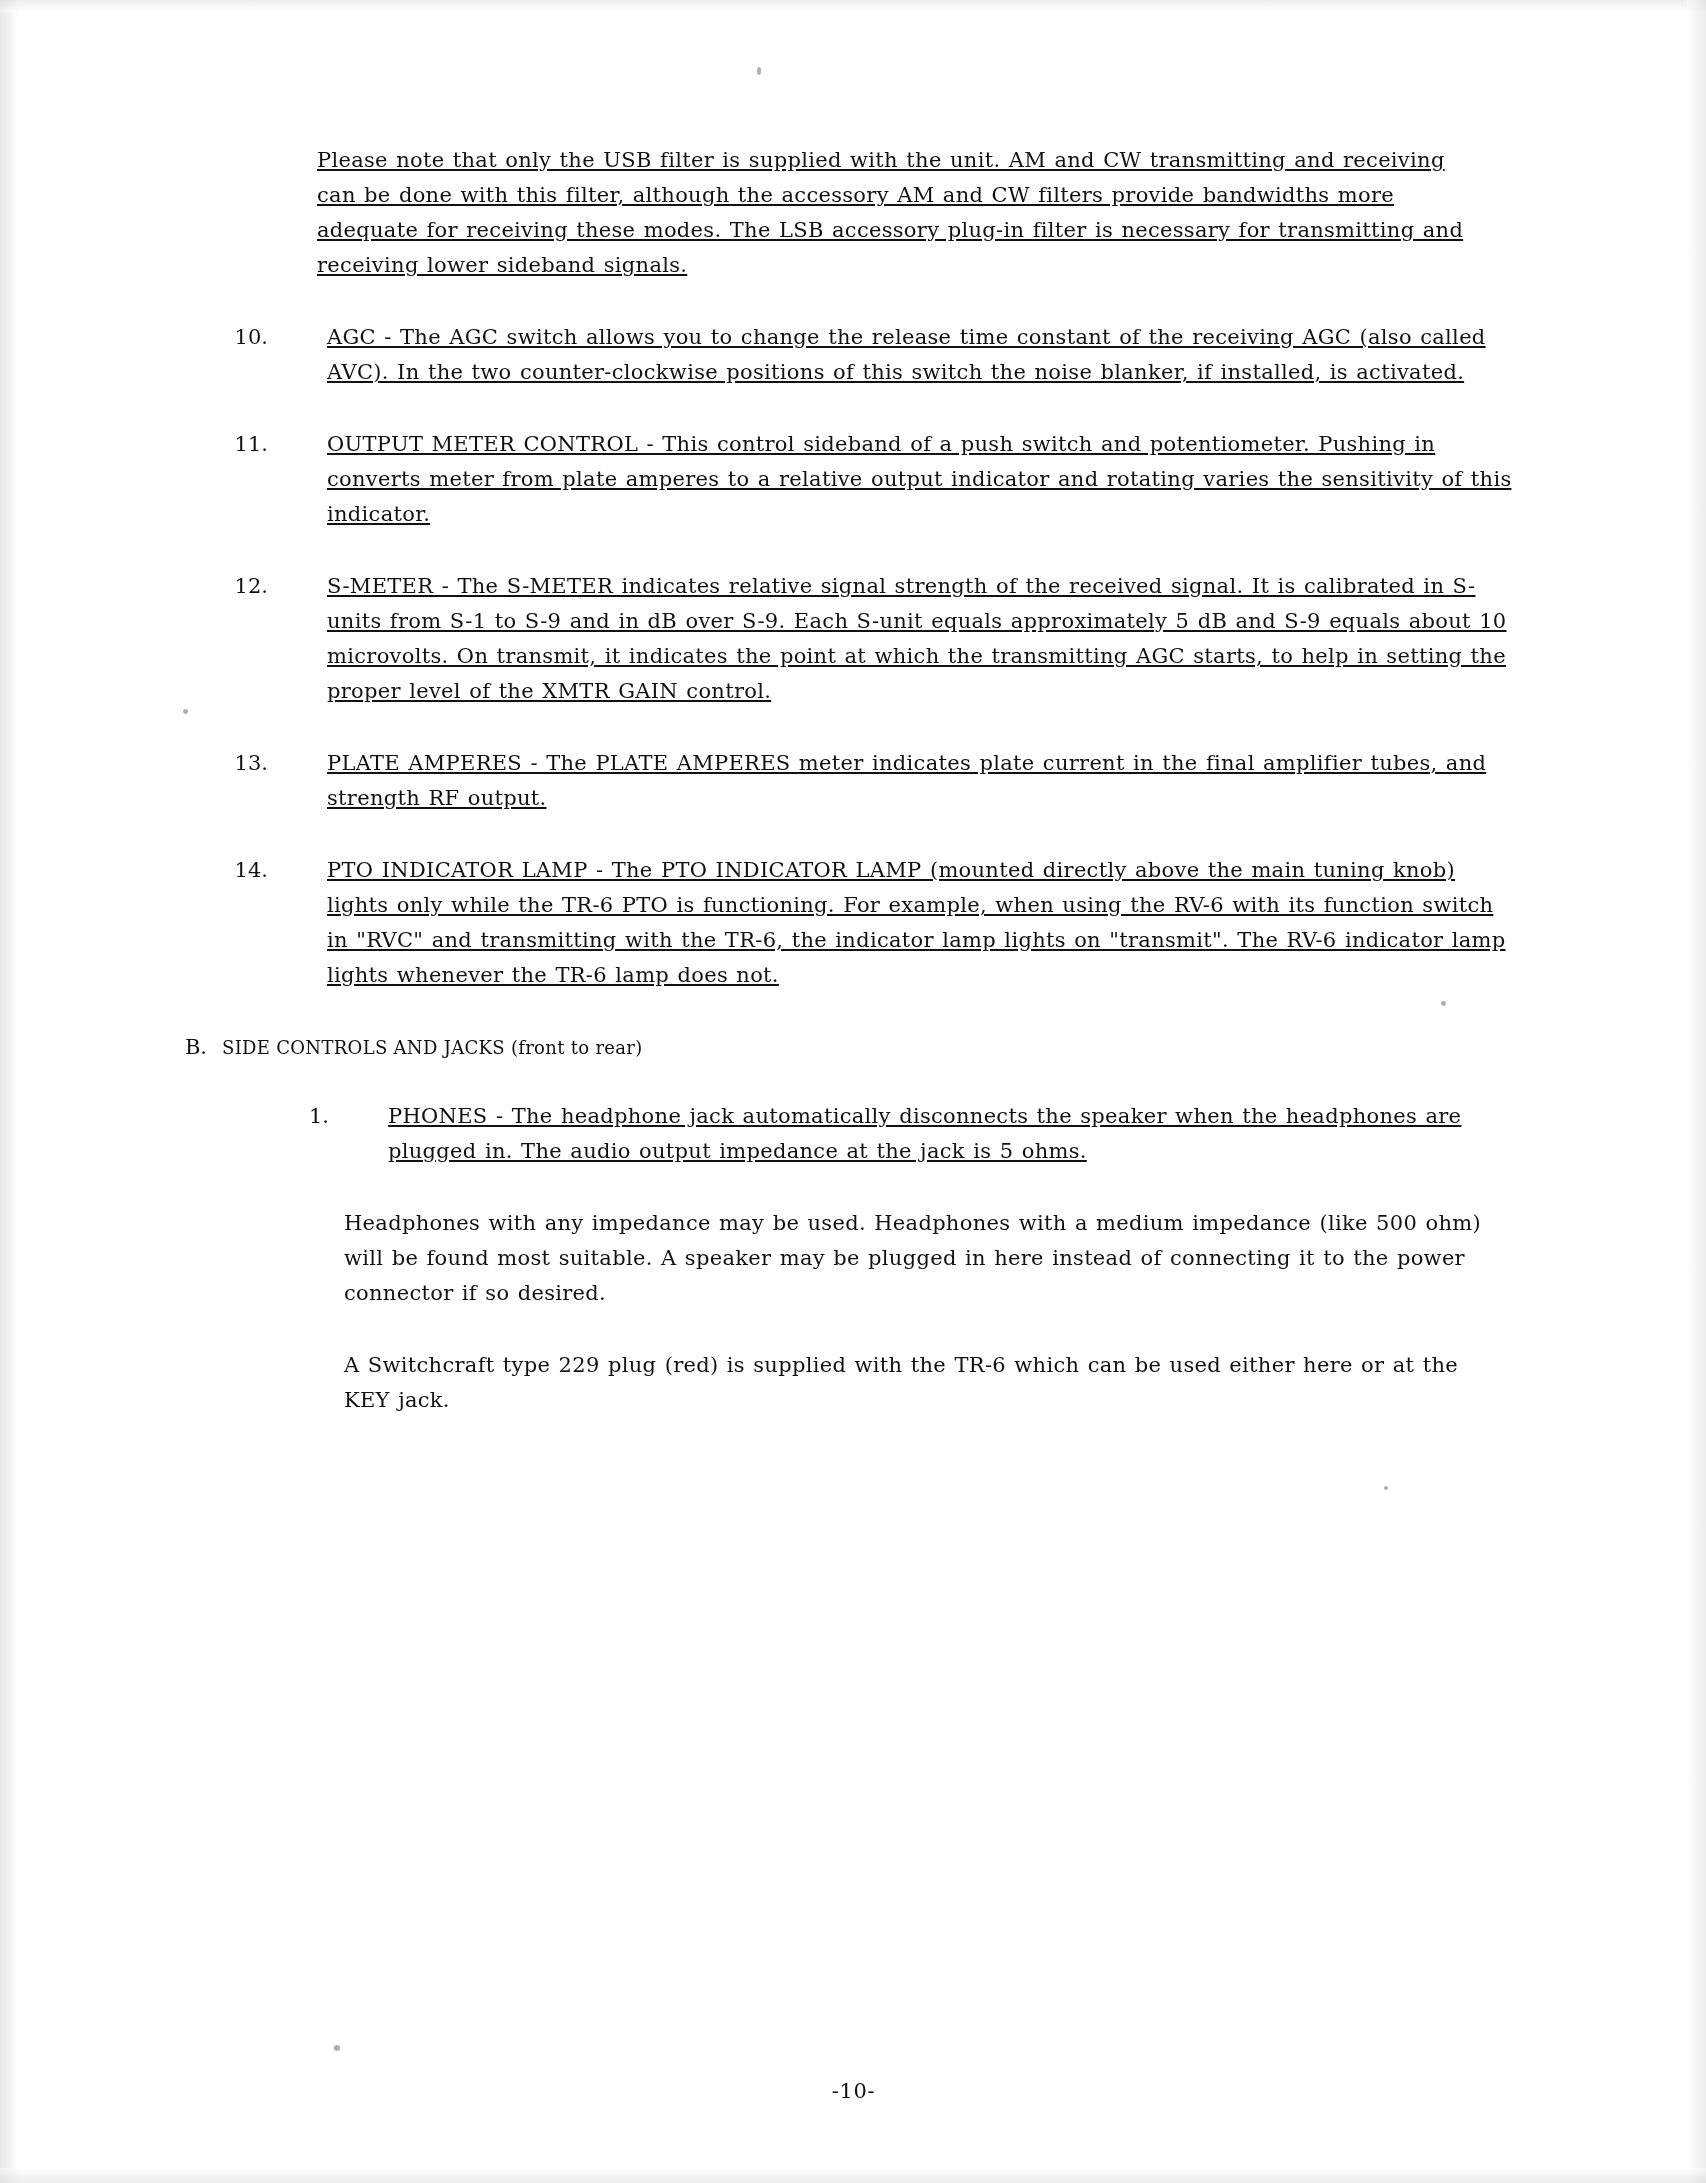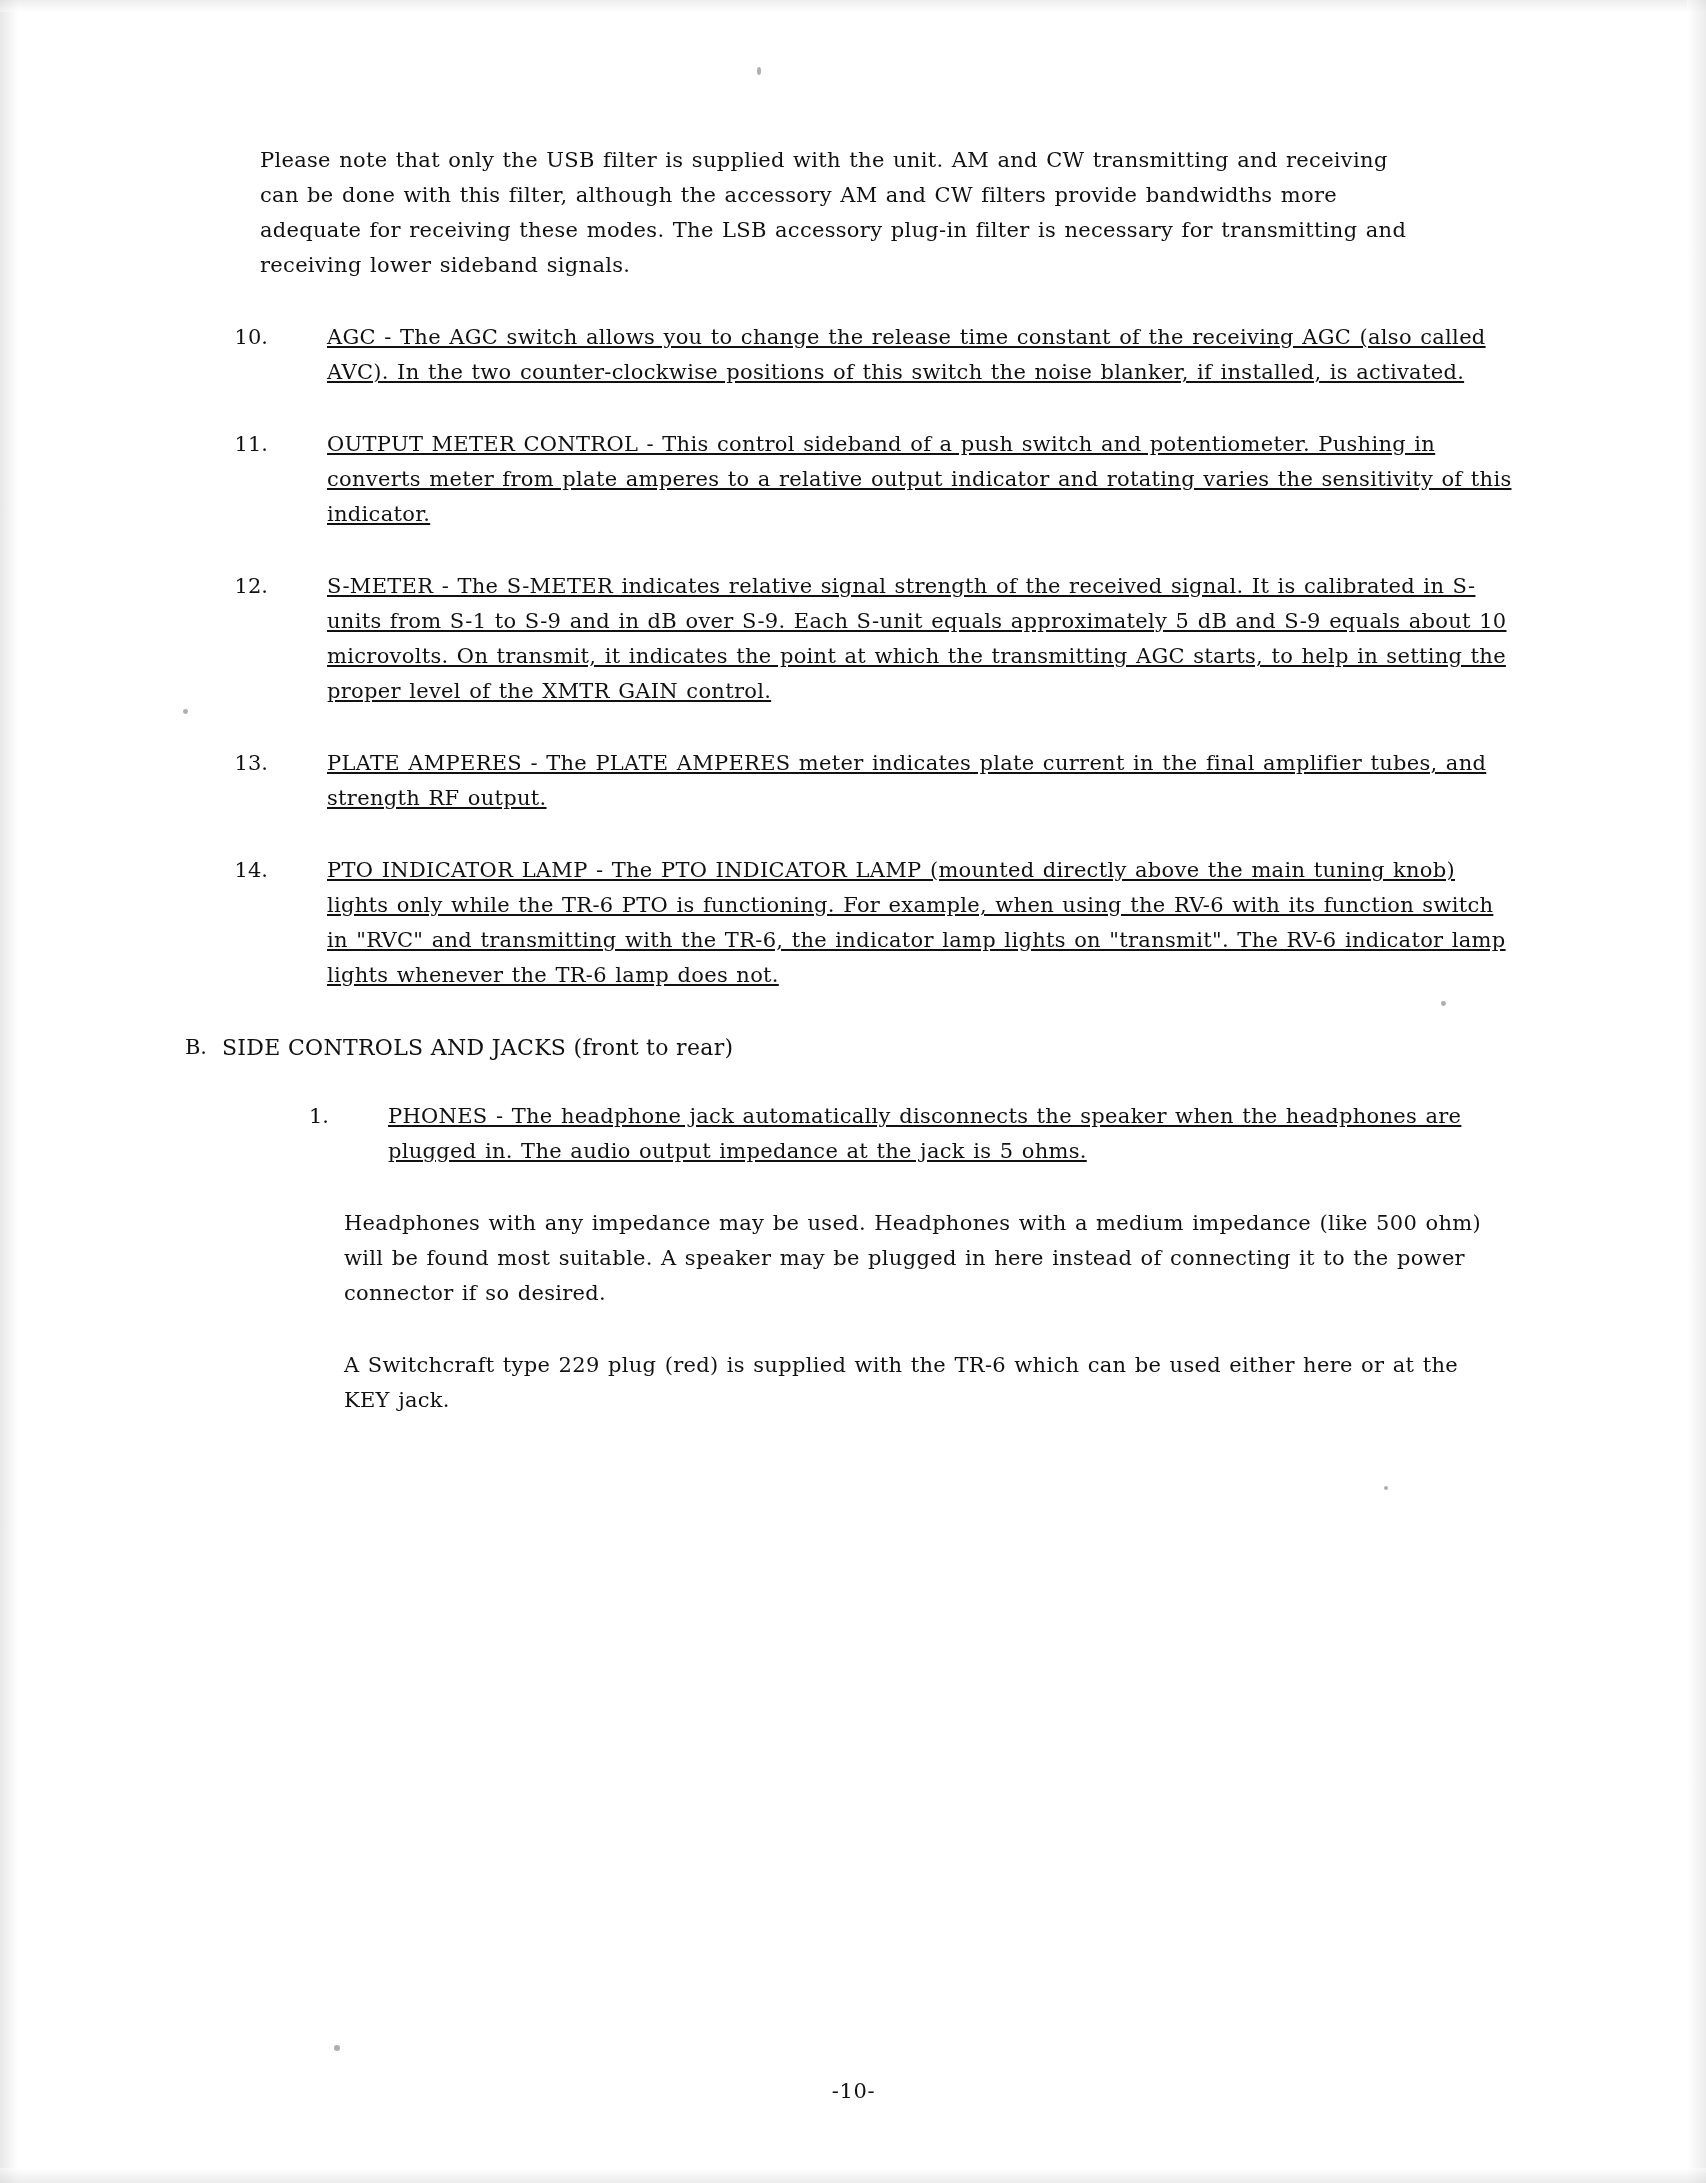--- a/index.html
+++ b/index.html
@@ -63,23 +63,24 @@
   .para {
     font-size: 21px;
     line-height: 35px;
     letter-spacing: 0.3px;
     word-spacing: 1.4px;
     margin: 0;
   }
 
   
   .intro {
-    margin-left: 56px;
+    margin-left: 113px;
     width: 1159px;
     margin-bottom: 37px;
+    text-decoration: underline;
   }
 
   
   .numbered {
     display: flex;
     margin-bottom: 37px;
     gap: 44px;
   }
   .numbered .num {
     width: 79px;
@@ -109,21 +110,21 @@
   .section .num {
     width: 79px;
     flex: 0 0 79px;
     text-align: right;
     padding-right: 15px;
     box-sizing: border-box;
     font-size: 21px;
     line-height: 35px;
   }
   .section .txt {
-    font-size: 22px;
+    font-size: 18px;
     line-height: 35px;
     letter-spacing: 0.3px;
   }
 
   
   .sub {
     margin-left: 61px;
   }
   .sub-cont {
     margin-left: 140px;

